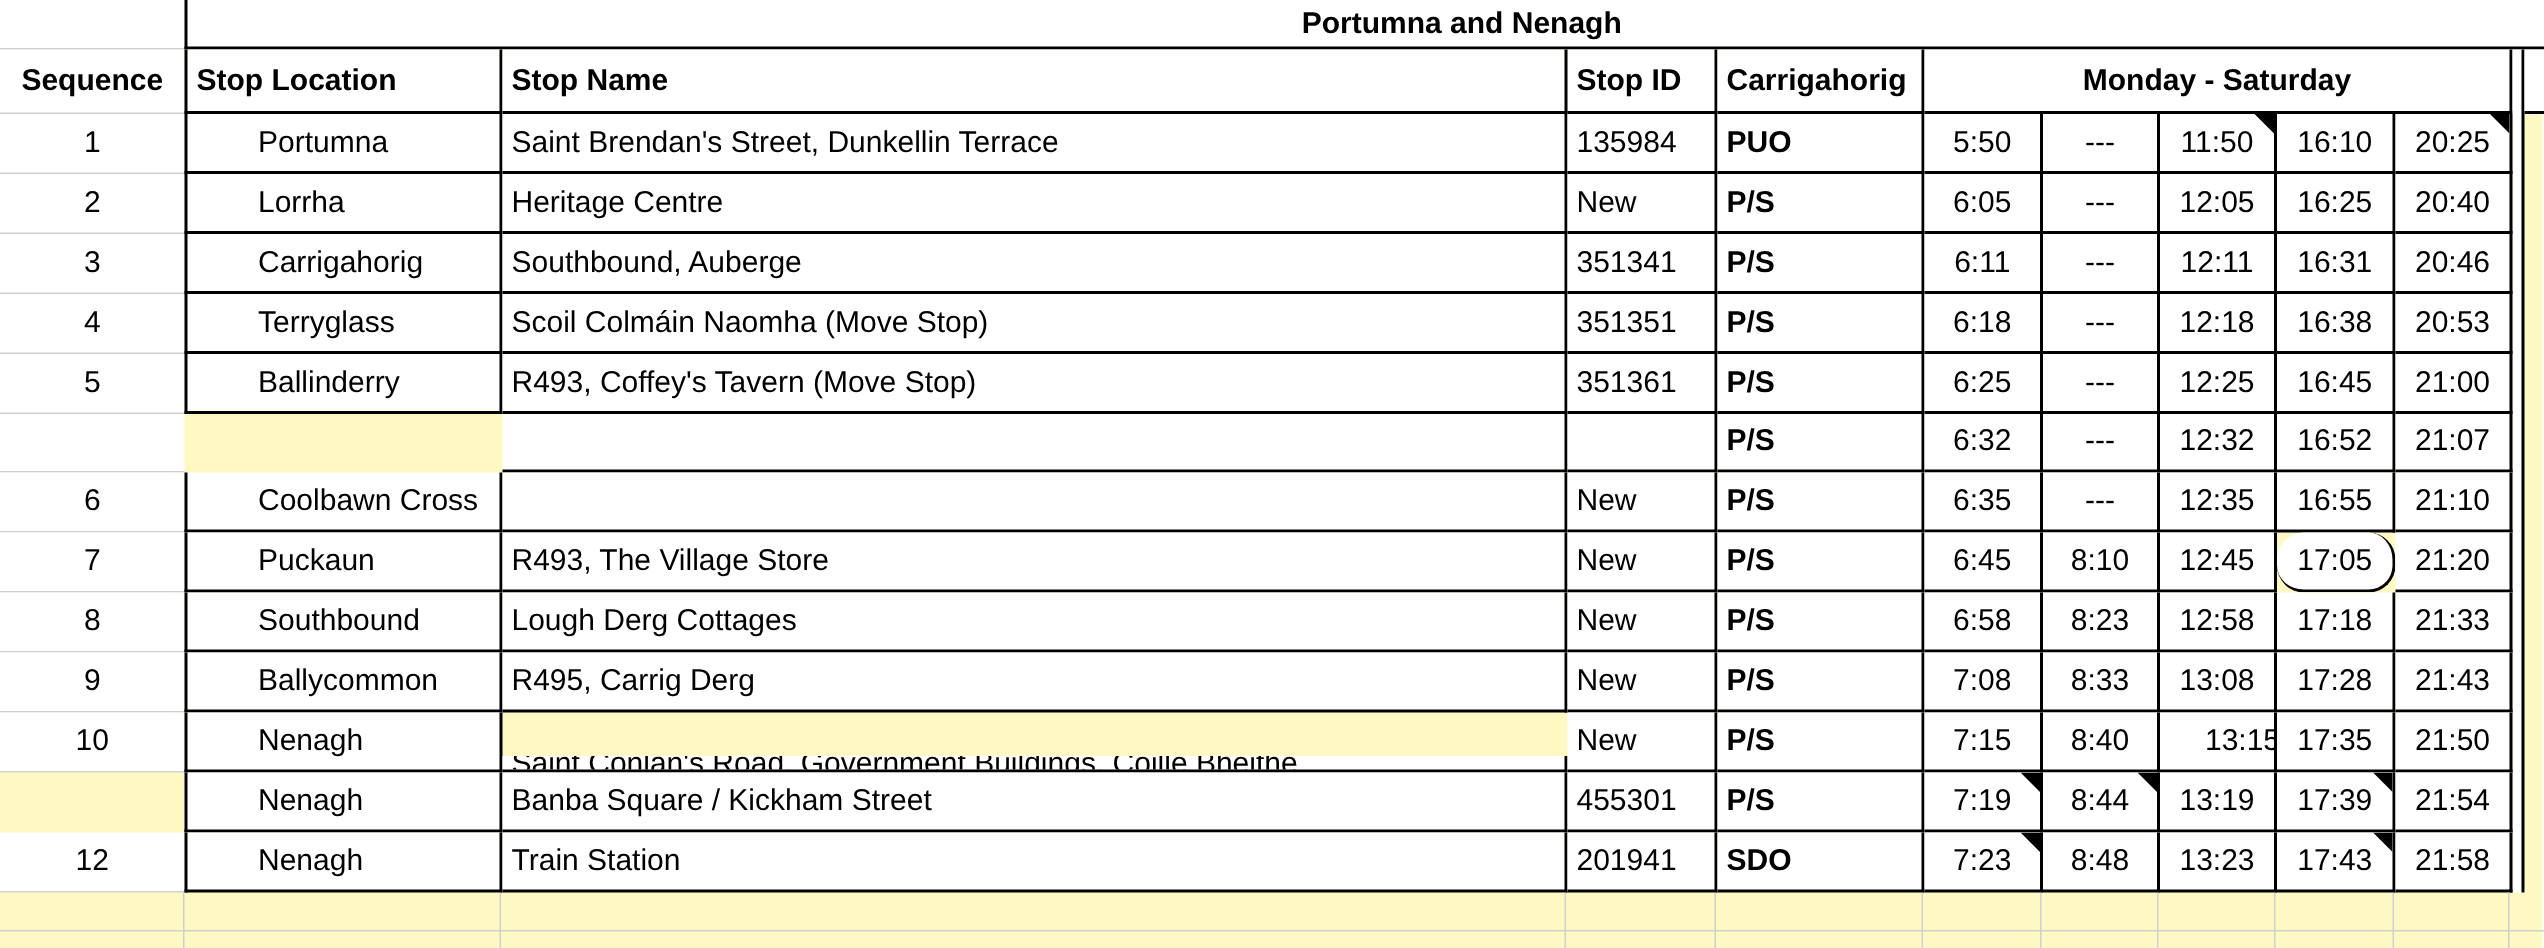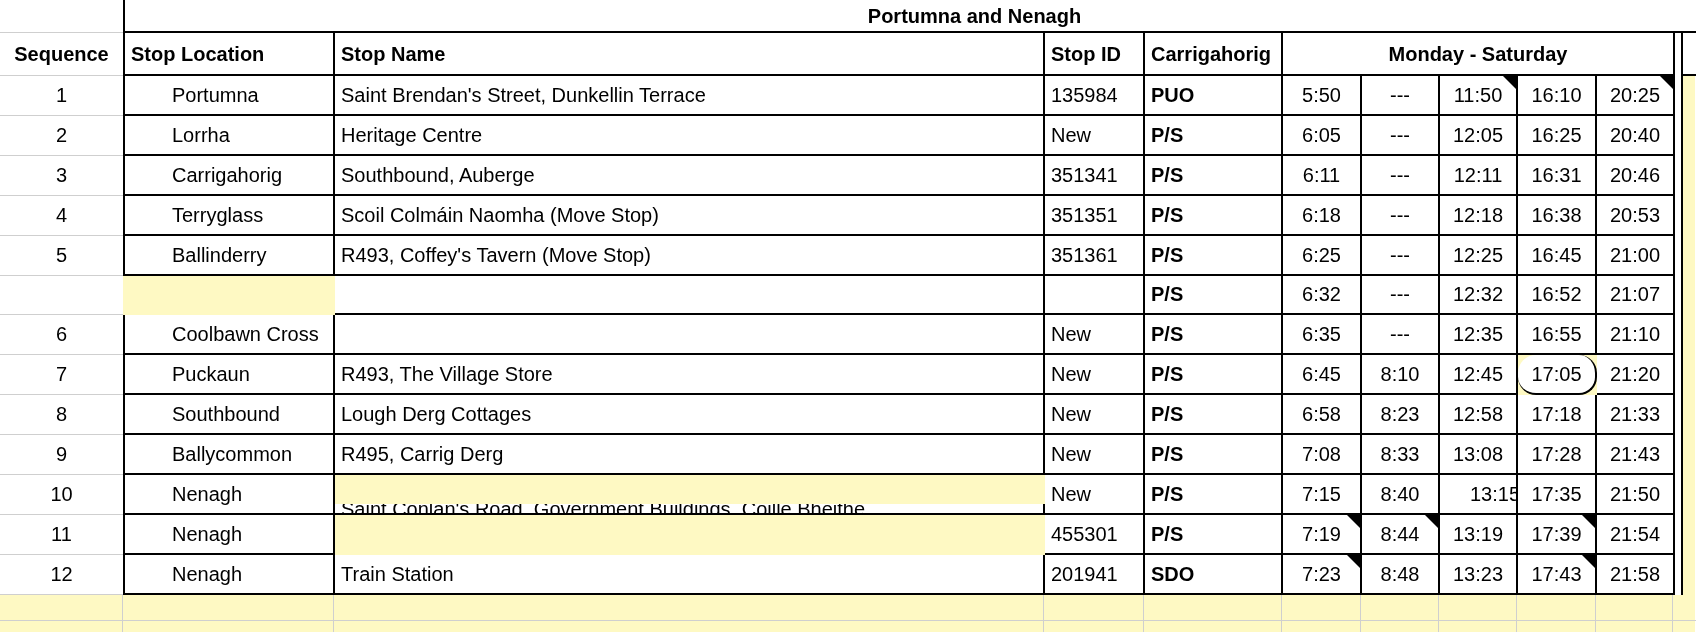--- a/index.html
+++ b/index.html
@@ -226,22 +226,22 @@
       <div class="seq-cell" style="grid-area: 13 / 1;">10</div>
       <div class="cell left-border" style="grid-area: 13 / 2;">Nenagh</div>
       <div class="cell" style="grid-area: 13 / 3; margin-top: 29px;">Saint Conlan's Road, Government Buildings, Coille Bheithe</div>
       <div class="cell" style="grid-area: 13 / 4;">New</div>
       <div class="cell bold" style="grid-area: 13 / 5;">P/S</div>
       <div class="cell center" style="grid-area: 13 / 6;">7:15</div>
       <div class="cell center" style="grid-area: 13 / 7;">8:40</div>
       <div class="cell center" style="grid-area: 13 / 8; padding-left: 34px;">13:15</div>
       <div class="cell center" style="grid-area: 13 / 9;">17:35</div>
       <div class="cell center" style="grid-area: 13 / 10;">21:50</div>
-      <div class="seq-cell" style="grid-area: 14 / 1;">11</div>
       <div class="cell left-border" style="grid-area: 14 / 2;">Nenagh</div>
+      <div class="cell" style="grid-area: 14 / 3;">Banba Square / Kickham Street</div>
       <div class="cell" style="grid-area: 14 / 4;">455301</div>
       <div class="cell bold" style="grid-area: 14 / 5;">P/S</div>
       <div class="cell center" style="grid-area: 14 / 6;">7:19<div class="marker"></div></div>
       <div class="cell center" style="grid-area: 14 / 7;">8:44<div class="marker"></div></div>
       <div class="cell center" style="grid-area: 14 / 8;">13:19</div>
       <div class="cell center" style="grid-area: 14 / 9;">17:39<div class="marker"></div></div>
       <div class="cell center" style="grid-area: 14 / 10;">21:54</div>
       <div class="seq-cell" style="grid-area: 15 / 1;">12</div>
       <div class="cell left-border" style="grid-area: 15 / 2;">Nenagh</div>
       <div class="cell" style="grid-area: 15 / 3;">Train Station</div>

